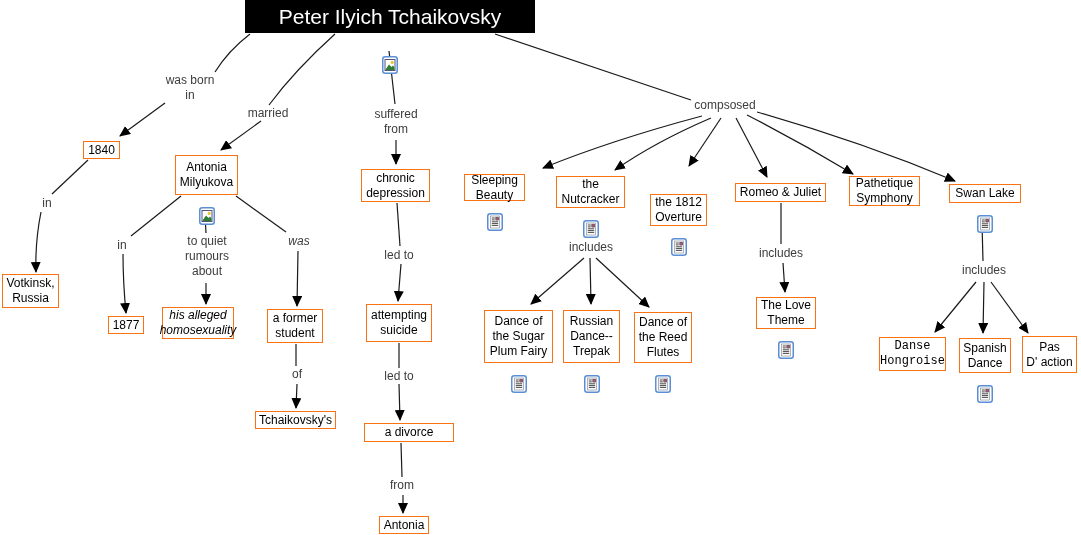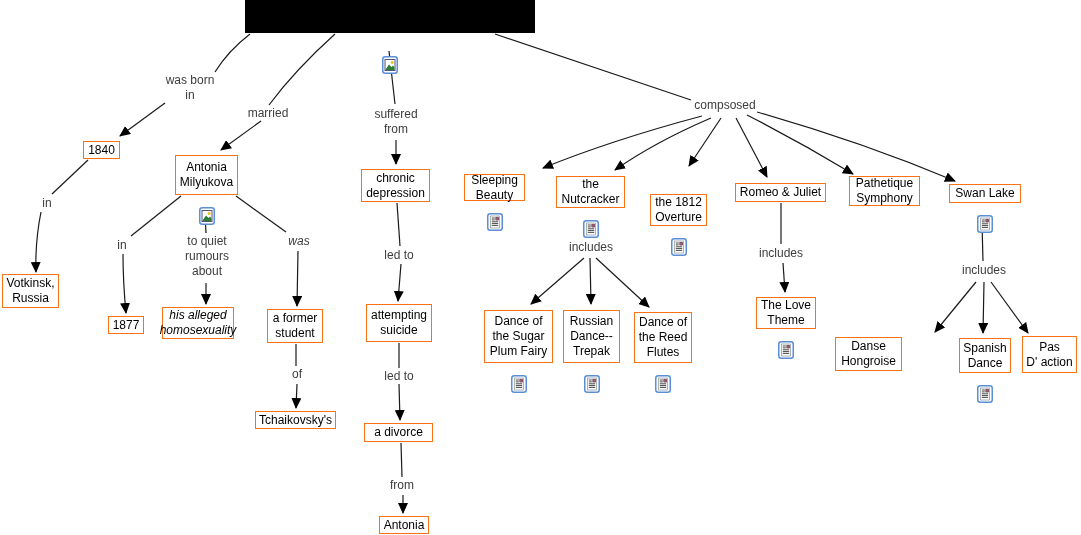--- a/index.html
+++ b/index.html
@@ -31,33 +31,33 @@
   
   #n-1840{left:83px;top:141px;width:37px;height:18px;}
   #n-antonia-milyukova{left:175px;top:155px;width:63px;height:40px;}
   #n-votkinsk{left:2px;top:274px;width:57px;height:34px;}
   #n-1877{left:108px;top:316px;width:36px;height:18px;}
   #n-homosexuality{left:162px;top:307px;width:72px;height:32px;font-style:italic;}
   #n-former-student{left:267px;top:309px;width:56px;height:34px;}
   #n-tchaikovskys{left:255px;top:411px;width:81px;height:18px;text-align:center;}
   #n-chronic{left:361px;top:169px;width:69px;height:33px;}
   #n-suicide{left:366px;top:304px;width:66px;height:38px;}
-  #n-divorce{left:364px;top:423px;width:69px;height:19px;}
+  #n-divorce{left:364px;top:423px;width:90px;height:19px;}
   #n-antonia{left:379px;top:516px;width:50px;height:18px;}
   #n-sleeping{left:464px;top:174px;width:61px;height:27px;}
   #n-nutcracker{left:556px;top:176px;width:69px;height:32px;}
   #n-1812{left:650px;top:172px;width:57px;height:32px;margin-top:22px;}
   #n-romeo{left:735px;top:183px;width:91px;height:19px;}
   #n-pathetique{left:849px;top:176px;width:71px;height:30px;}
   #n-swan{left:949px;top:184px;width:72px;height:19px;}
   #n-sugarplum{left:484px;top:310px;width:69px;height:53px;}
   #n-russian{left:563px;top:310px;width:57px;height:53px;}
   #n-reed{left:634px;top:312px;width:58px;height:51px;}
   #n-lovetheme{left:756px;top:297px;width:60px;height:32px;}
-  #n-hongroise{left:835px;top:337px;width:67px;height:34px;}
+  #n-hongroise{left:879px;top:337px;width:67px;height:34px;font-family:Liberation Mono, monospace;}
   #n-spanish{left:959px;top:338px;width:52px;height:35px;}
   #n-pas{left:1022px;top:336px;width:55px;height:37px;}
   
   #l-wasborn{left:190px;top:73px;}
   #l-married{left:268px;top:106px;}
   #l-suffered{left:396px;top:107px;}
   #l-in1{left:47px;top:196px;}
   #l-in2{left:122px;top:238px;}
   #l-quiet{left:207px;top:234px;}
   #l-was{left:299px;top:234px;font-style:italic;}
@@ -157,20 +157,21 @@
   </g>
   <g>
     <line x1="982" y1="223" x2="983" y2="261"></line>
     <line x1="976" y1="282" x2="935" y2="332" marker-end="url(#arw)"></line>
     <line x1="984" y1="282" x2="983" y2="333" marker-end="url(#arw)"></line>
     <line x1="991" y1="282" x2="1028" y2="333" marker-end="url(#arw)"></line>
   </g>
 </svg>
 
 <div class="title">
+  <span>Peter Ilyich Tchaikovsky</span>
   <span class="res-icon">
     <svg width="16" height="18">
         <use href="#sym-img"></use>
       </svg>
   </span>
 </div>
 
 <div class="node" id="n-1840">1840</div>
 
 <div class="node" id="n-antonia-milyukova">

